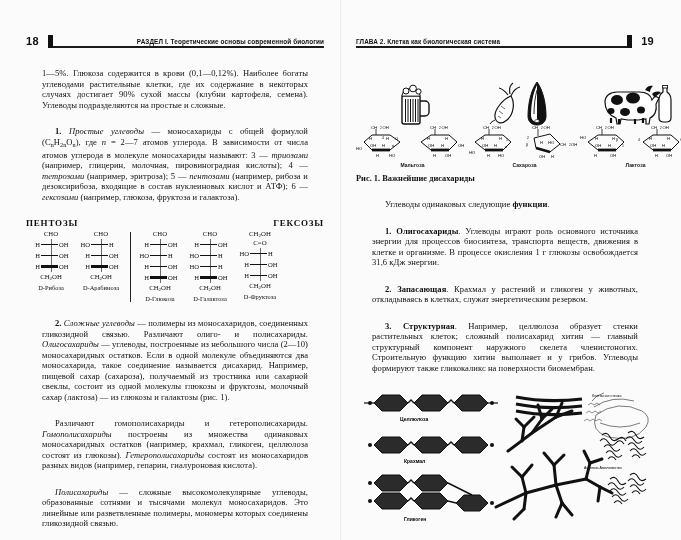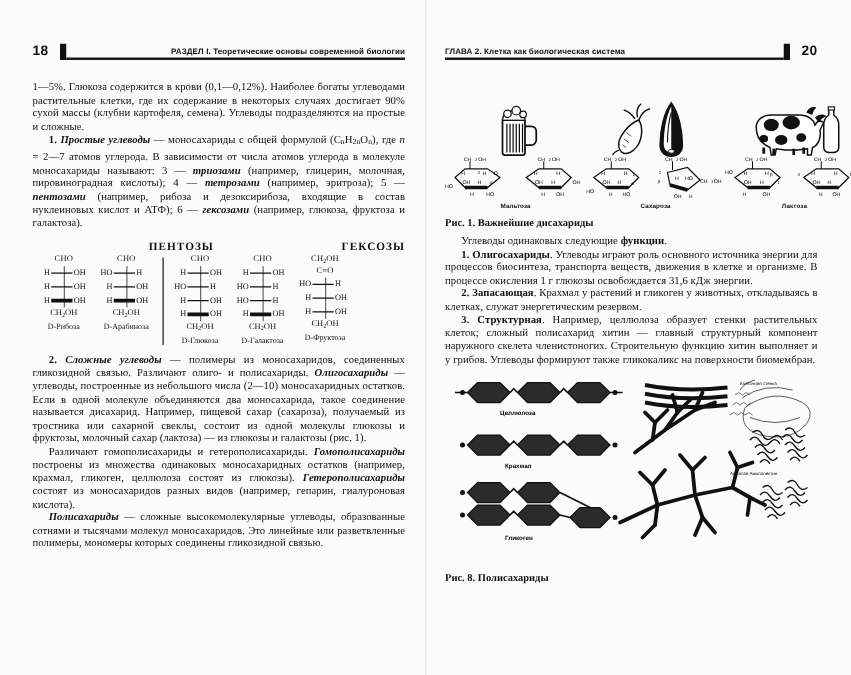--- a/index.html
+++ b/index.html
@@ -32,39 +32,39 @@
   .runhead.left .rh-wrap{flex:1;position:relative;height:13px;display:flex;align-items:center;}
   .runhead.left .rh-line{position:absolute;left:0;right:0;bottom:0;height:1.2px;background:#1a1a1a;}
   .runhead.left .rh-text{position:absolute;right:0;bottom:2px;}
   .runhead.right .rh-wrap{flex:1;position:relative;height:13px;display:flex;align-items:center;}
   .runhead.right .rh-line{position:absolute;left:0;right:0;bottom:0;height:1.2px;background:#1a1a1a;}
   .runhead.right .rh-text{position:absolute;left:0;bottom:2px;}
   .runhead.right .folio{margin-left:9px;}
 
   
   p.body{
-    margin:0;
+    margin:16px;
     font-size:8.55px;
     line-height:10.5px;
     text-align:justify;
     text-justify:inter-word;
     hyphens:auto;
     letter-spacing:.05px;
   }
   p.body.ind{text-indent:13px;}
-  .it{font-style:italic;font-weight:bold;}
+  .it{font-style:italic;font-weight:normal;}
   .b{font-weight:bold;}
   .sub{font-size:.72em;vertical-align:-0.25em;}
   .ital{font-style:italic;}
 
   
   .sugars{margin:9px 0 6px 0;position:relative;}
   .sugar-heads{display:flex;font-family:"Liberation Serif",serif;font-weight:bold;
     font-size:9px;letter-spacing:.8px;margin-bottom:2px;}
-  .sh-pent{width:150px;text-align:right;}
+  .sh-pent{width:150px;text-align:left;}
   .sh-hex{width:158px;text-align:right;}
   .sugar-row{display:flex;align-items:flex-start;}
   .divider{width:1px;background:#222;align-self:stretch;margin:2px 4px 0 4px;}
   .fischer{width:48px;margin:0 1px;font-size:6.6px;font-family:"Liberation Serif",serif;}
   .f-top{text-align:center;font-size:6.8px;height:9px;letter-spacing:.1px;}
   .f-rows{position:relative;}
   .f-row{display:flex;align-items:center;height:11px;position:relative;}
   .f-left{width:13px;text-align:right;font-size:6.6px;}
   .f-bond{flex:1;height:1px;background:#111;position:relative;margin:0 1px;}
   .f-bond.thick{height:2.6px;background:#111;}
@@ -258,21 +258,21 @@
   </div>
 
   <div class="page page-right">
 
     <div class="runhead right">
       <span class="rh-wrap">
         <span class="rh-line"></span>
         <span class="rh-text">ГЛАВА 2. Клетка как биологическая система</span>
       </span>
       <span class="tab"></span>
-      <span class="folio">20</span>
+      <span class="folio">19</span>
     </div>
 
     <div class="figure">
       <div class="fig1">
 
         <div class="cell">
           <svg class="art" width="38" height="44" viewBox="0 0 38 44">
             <path d="M8 14 h18 v26 a2 2 0 0 1 -2 2 h-14 a2 2 0 0 1 -2 -2 z" fill="#fff" stroke="#111" stroke-width="1.4"></path>
             <path d="M26 19 h5 a4 4 0 0 1 4 4 v7 a4 4 0 0 1 -4 4 h-5" fill="none" stroke="#111" stroke-width="1.4"></path>
             <path d="M8 13.5 c1-5 4-7 9-7 s8 2 9 7" fill="#fff" stroke="#111" stroke-width="1.2"></path>

